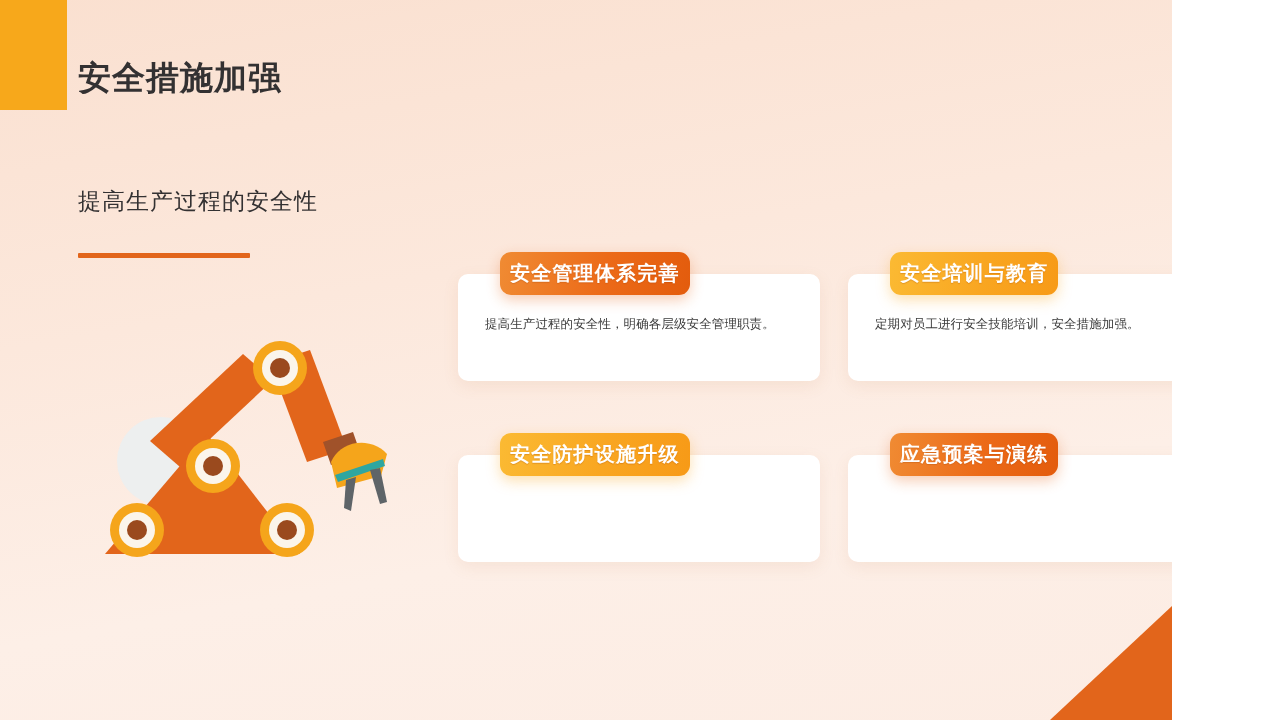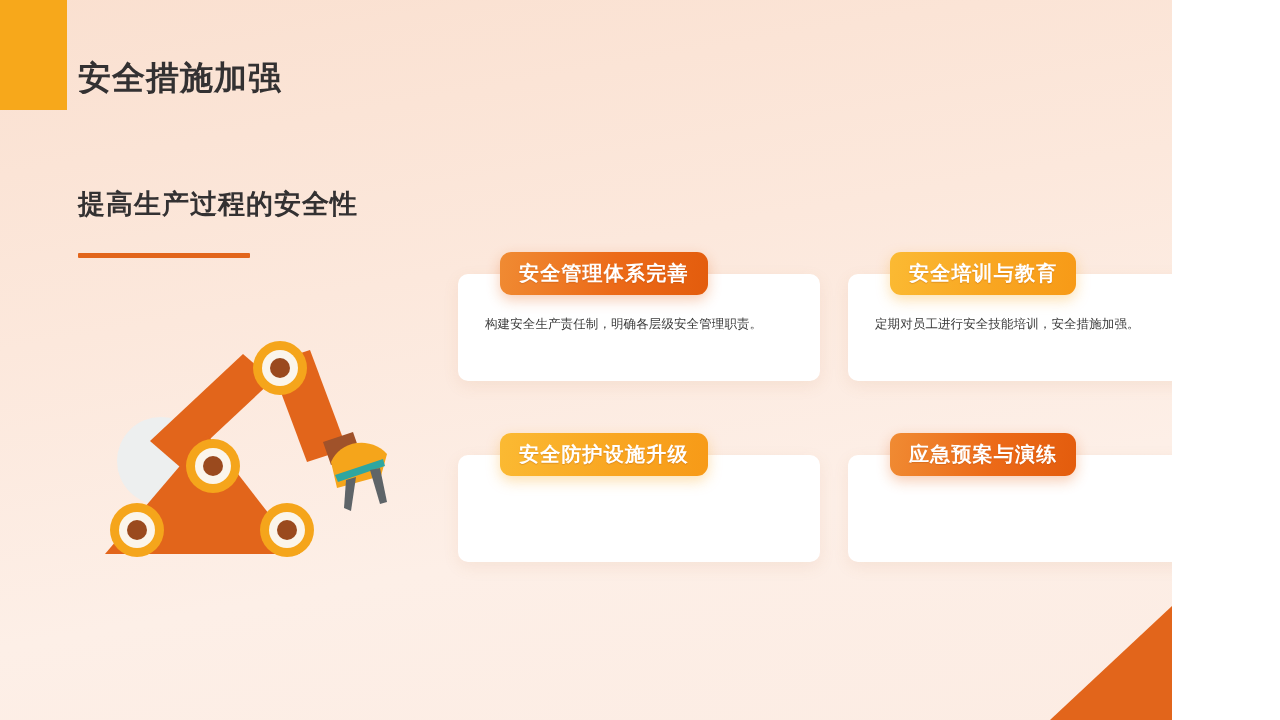--- a/index.html
+++ b/index.html
@@ -30,21 +30,21 @@
   }
 
   
   .page-title {
     position:absolute; left:78px; top:58px;
     font-size:33px; font-weight:bold; color:#333132;
     letter-spacing:1px; line-height:1.2;
   }
   .section-title {
     position:absolute; left:78px; top:188px;
-    font-size:27px; font-weight:bold; color:#333132;
+    font-size:23px; font-weight:normal; color:#333132;
     letter-spacing:1px; line-height:1.2;
   }
   .title-rule {
     position:absolute; left:78px; top:253px;
     width:172px; height:5px; background:#E2651B; border-radius:1px;
   }
 
   
   .robot { position:absolute; left:95px; top:318px; width:325px; height:262px; }
 
@@ -61,21 +61,21 @@
   .card.c3 { left:390px; top:181px; }
 
   .card-body {
     position:absolute; left:27px; right:22px; top:40px;
     font-size:12.5px; color:#3A3A3A; line-height:1.62;
     letter-spacing:0.1px;
   }
 
   .badge {
     position:absolute; top:-22px; left:42px;
-    height:43px; padding:0 19px;
+    height:43px; padding:0 10px;
     display:flex; align-items:center; justify-content:center;
     border-radius:11px;
     font-size:20px; font-weight:bold; color:#FFFFFF;
     letter-spacing:1.2px; white-space:nowrap;
     text-shadow:0 1px 1px rgba(150,60,0,0.25);
   }
   .badge.orange {
     background:linear-gradient(100deg,#F08B33 0%,#EC6A18 55%,#E35C0D 100%);
     box-shadow:0 5px 14px rgba(231,100,25,0.32);
   }
@@ -150,21 +150,21 @@
       <circle cx="192" cy="212" r="27" fill="#F5A51B"></circle>
       <circle cx="192" cy="212" r="18" fill="#FBF5EB"></circle>
       <circle cx="192" cy="212" r="10" fill="#9A4A1E"></circle>
     </svg>
   </div>
 
   <div class="cards">
 
     <div class="card c0">
       <div class="badge orange">安全管理体系完善</div>
-      <div class="card-body">构建安全生产责任制，明确各层级安全管理职责。</div>
+      <div class="card-body">提高生产过程的安全性，明确各层级安全管理职责。</div>
     </div>
 
     <div class="card c1">
       <div class="badge amber">安全培训与教育</div>
       <div class="card-body">定期对员工进行安全技能培训，安全措施加强。</div>
     </div>
 
     <div class="card c2">
       <div class="badge amber">安全防护设施升级</div>
     </div>

